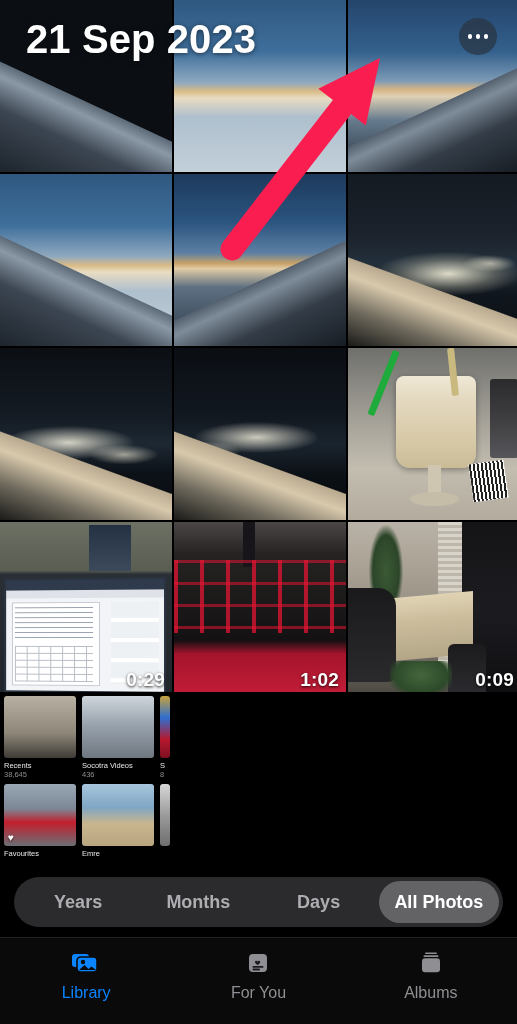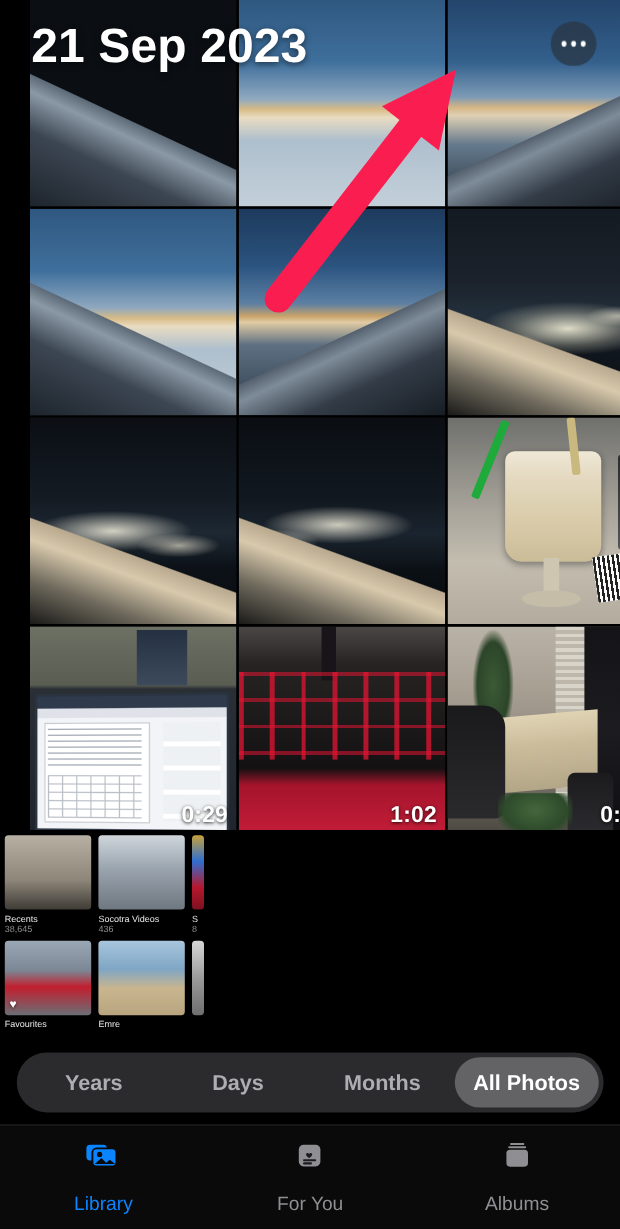--- a/index.html
+++ b/index.html
@@ -9,21 +9,21 @@
     -webkit-font-smoothing:antialiased;
   }
   #app{ position:relative; width:517px; height:1024px; background:#000; overflow:hidden; }
 
   
   .grid{
     position:absolute; left:0; top:0; width:517px; height:690px;
     display:grid;
     grid-template-columns:172px 172px 173px;
     grid-template-rows:172px 172px 172px 174px;
-    gap:2px 2px; background:#000;padding-left:25px;
+    gap:2px 2px; background:#000;
   }
   .cell{ position:relative; overflow:hidden; background:#0b0f14; }
   .cell .art{ position:absolute; inset:0; }
   .dur{
     position:absolute; right:7px; bottom:5px;
     color:#fff; font-size:19px; font-weight:700;
     letter-spacing:.2px;
     text-shadow:0 1px 3px rgba(0,0,0,.85);
   }
 
@@ -229,21 +229,21 @@
     white-space:nowrap;
   }
   .seg-item.active{ background:#636366; color:#fff; }
 
   
   .tabbar{
     position:absolute; left:0; bottom:0; width:517px; height:87px;
     background:#0a0a0a; border-top:.5px solid #222;
     display:flex; align-items:flex-start; padding-top:11px;
   }
-  .tab{ flex:1; display:flex; flex-direction:column; align-items:center; gap:18px; cursor:pointer; }
+  .tab{ flex:1; display:flex; flex-direction:column; align-items:center; gap:7px; cursor:pointer; }
   .tab-label{ font-size:16px; color:#8e8e93; font-weight:400; }
   .tab.active .tab-label{ color:#0a84ff; }
   .tab-ico{ width:34px; height:28px; display:flex; align-items:center; justify-content:center; }
 </style>
 </head>
 <body>
 
 <div id="app">
 
   <div class="grid">
@@ -386,22 +386,22 @@
     <svg width="517" height="1024" viewBox="0 0 517 1024">
       <g id="arrow-g">
         <path id="arrow-shaft" d="M232 249 L362.53129968629617 80.54406594538803" stroke="#FA1E50" stroke-width="23" stroke-linecap="round" fill="none"></path>
         <path id="arrow-head" d="M380 58 L365.7385188959329 125.38404972037769 L350.0873090179987 113.25641065265906 L333.96182005285436 100.76126737076713 L318.31061017492016 88.6336283030485 Z" fill="#FA1E50"></path>
       </g>
     </svg>
   </div>
 
   <div class="seg">
     <div class="seg-item">Years</div>
+    <div class="seg-item">Months</div>
     <div class="seg-item">Days</div>
-    <div class="seg-item">Months</div>
     <div class="seg-item active">All Photos</div>
   </div>
 
   <div class="tabbar">
     <div class="tab active">
       <div class="tab-ico">
         <svg width="30" height="24" viewBox="0 0 30 24">
           <rect x="1" y="3" width="17" height="13" rx="3" fill="#0A84FF"></rect>
           <rect x="6" y="6" width="20" height="15" rx="3.5" fill="#0A84FF" stroke="#0a0a0a" stroke-width="1.6"></rect>
           <circle cx="12" cy="11" r="2.2" fill="#0a0a0a"></circle>

